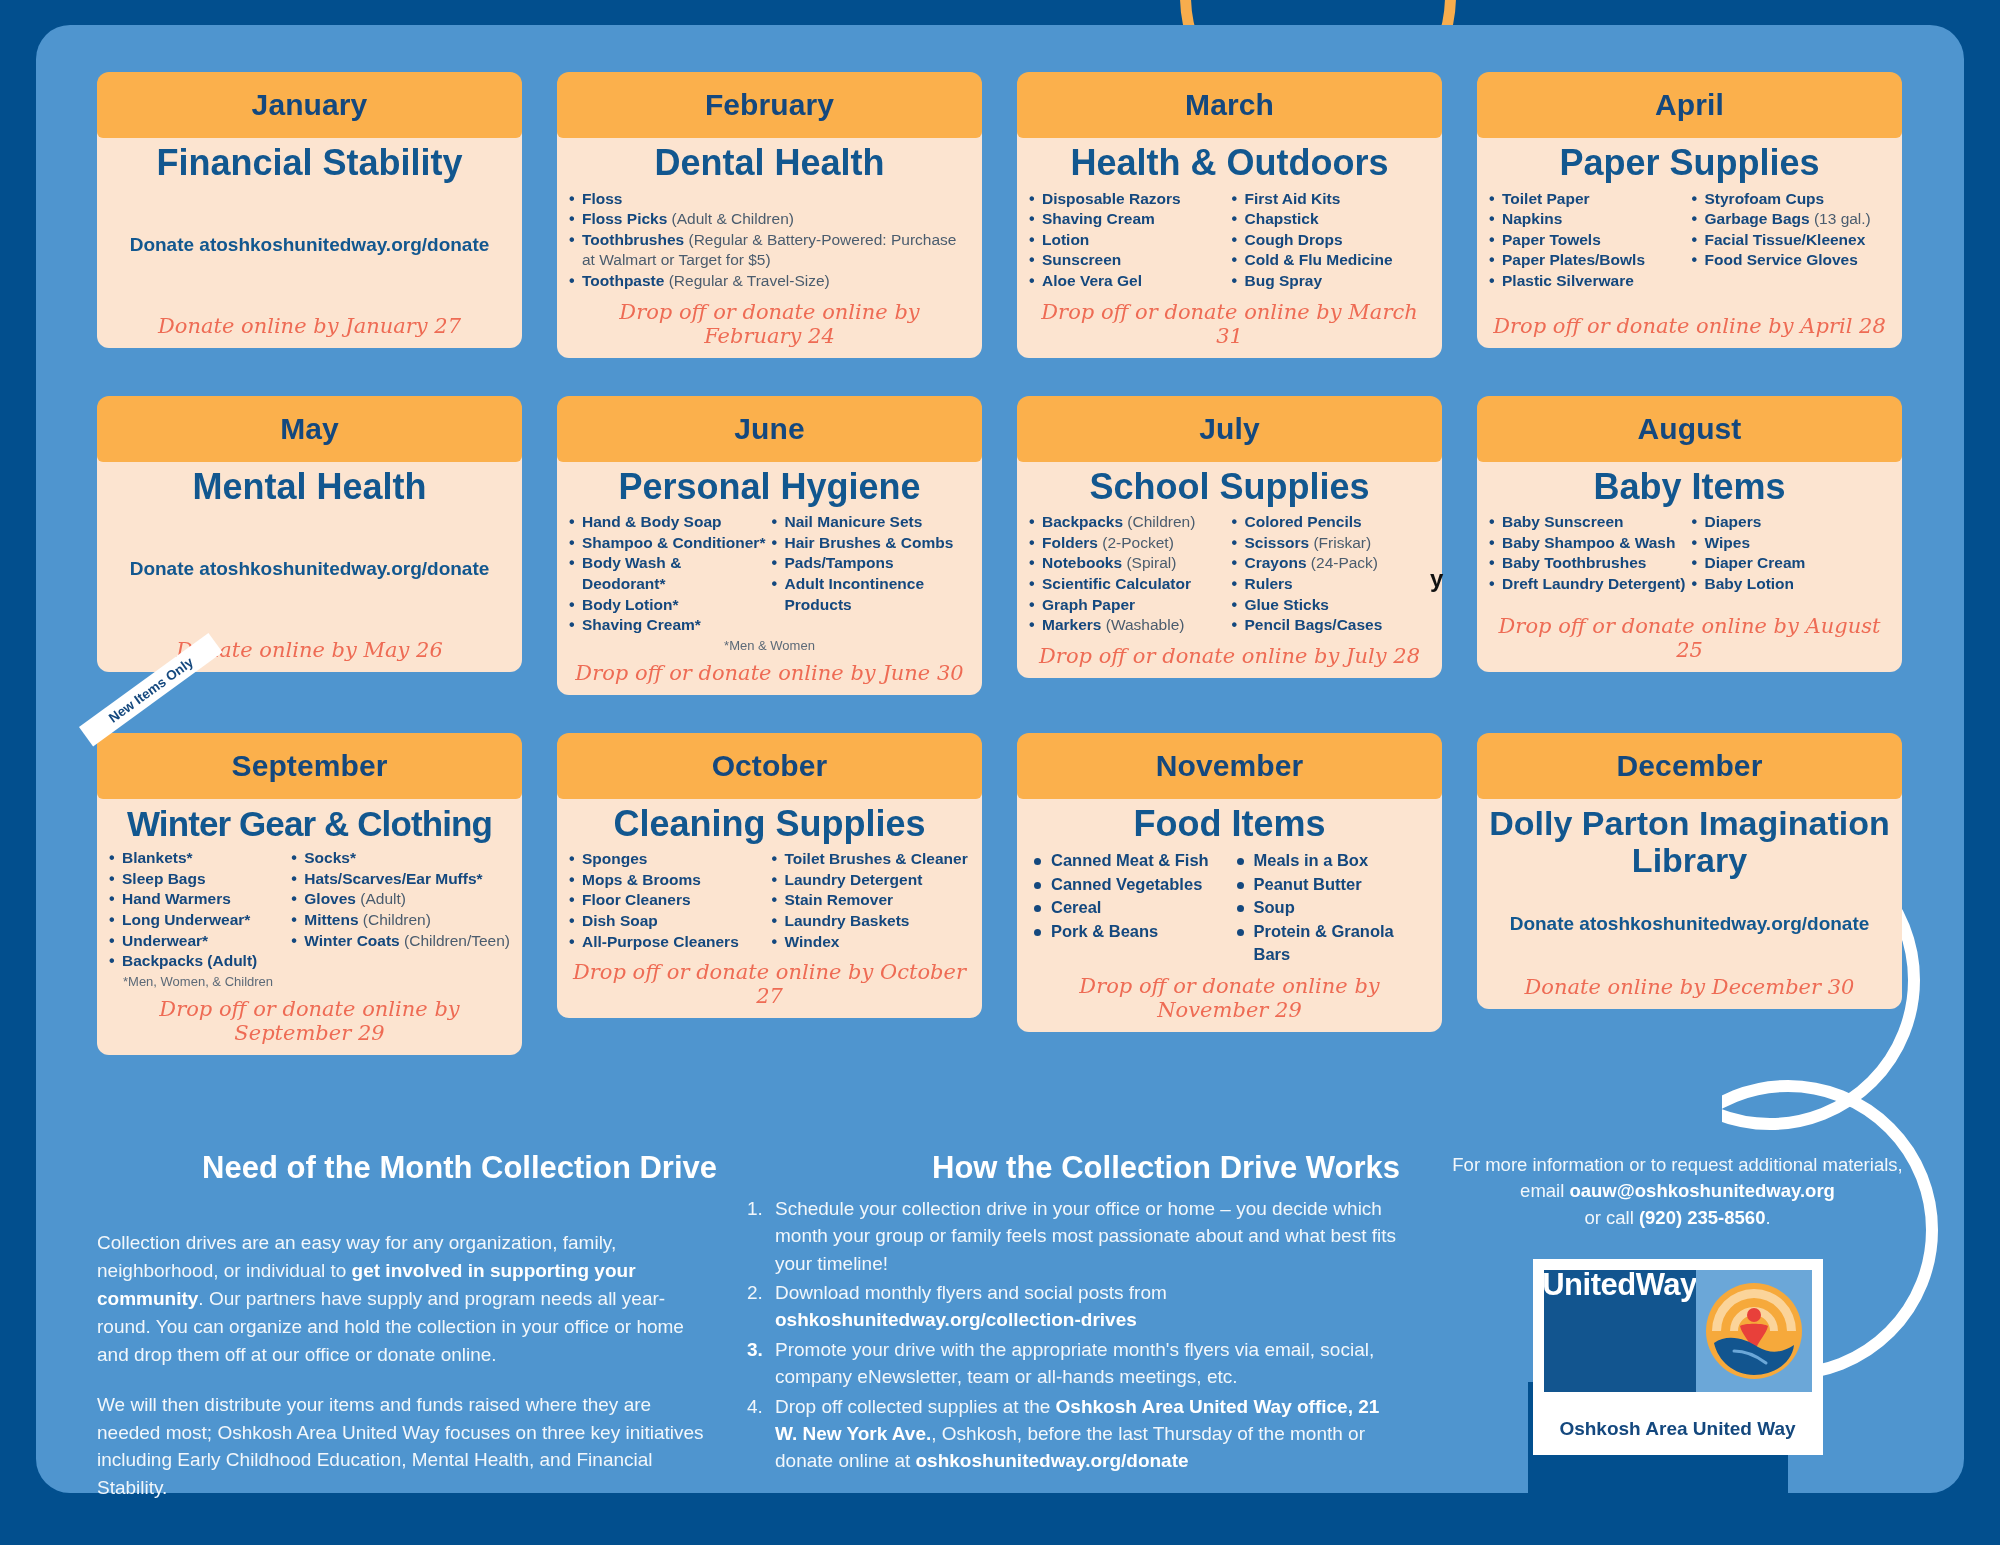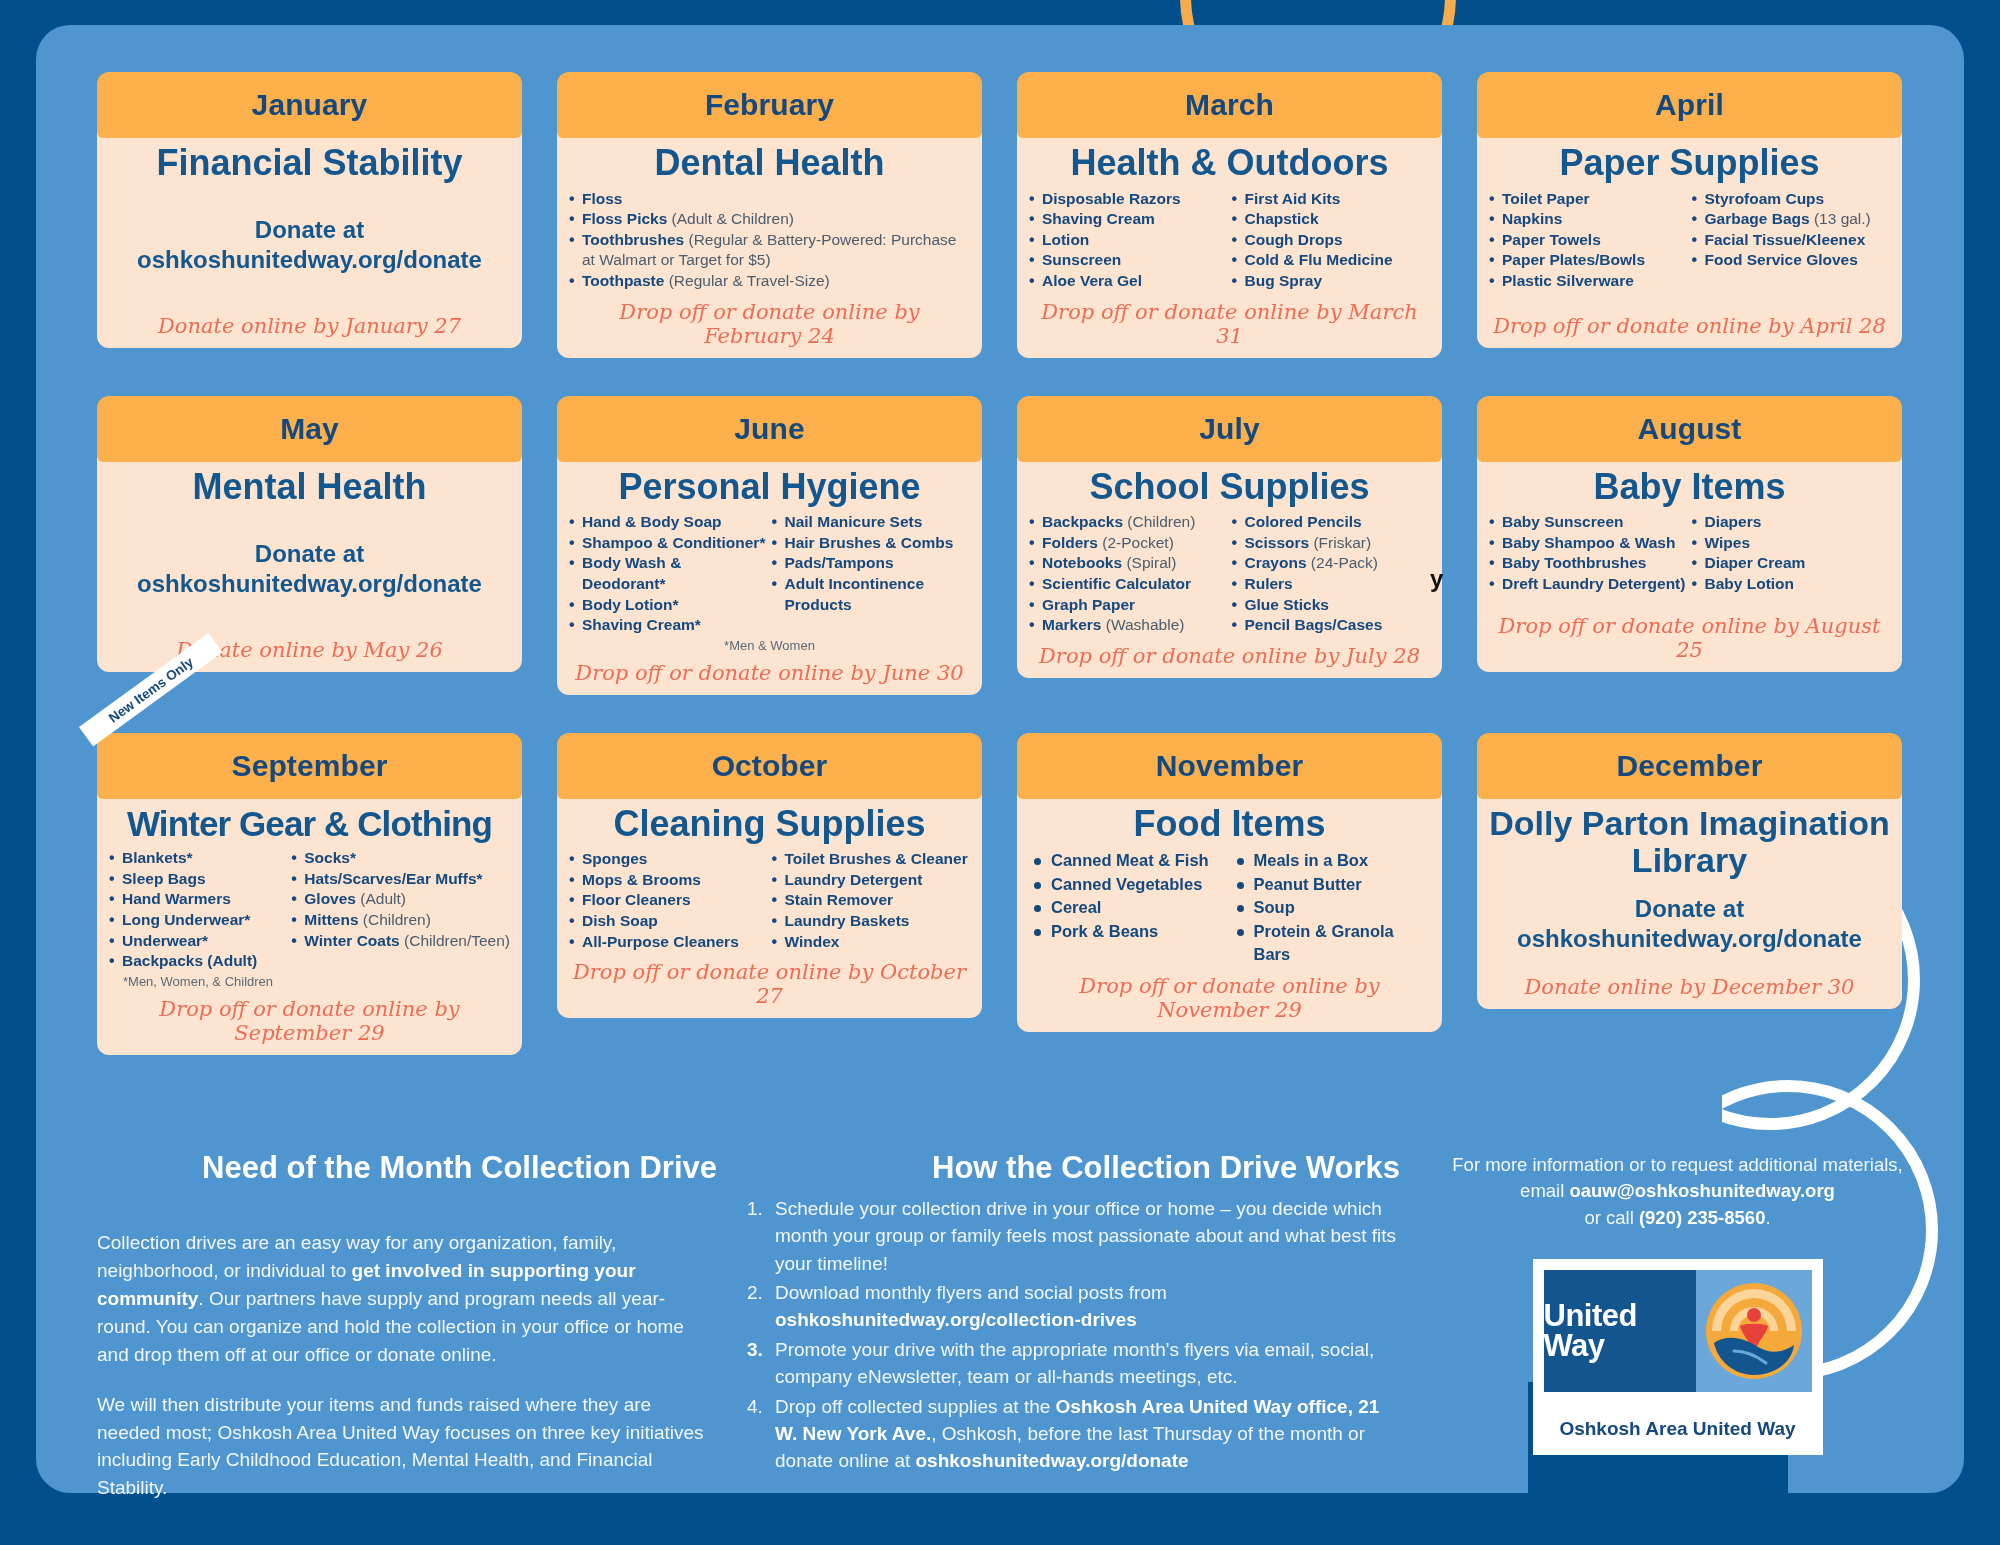--- a/index.html
+++ b/index.html
@@ -100,23 +100,23 @@
     font-size: 36px; font-weight: bold; color: #12578F;
     line-height: 1.07;
     margin-bottom: 6px;
     white-space: nowrap;
   }
   .card-title.tight { font-size: 35px; letter-spacing: -.9px; }
   .card-title.two-line { white-space: normal; font-size: 34px; line-height: 1.1; }
   
   .donate-block {
     flex: 1;
-    display: flex; flex-direction: column; justify-content: center;
+    display: flex; flex-direction: row; justify-content: center;
     align-items: center; text-align: left;
-    color: #12578F; font-weight: bold; font-size: 24px;
+    color: #12578F; font-weight: bold; font-size: 19px;
     line-height: 1.25;
     margin-top: -4px;
   }
   
   .cols {
     display: grid; grid-template-columns: 1fr 1fr;
     column-gap: 4px;
     flex: 1;
     align-content: start;
   }
@@ -221,21 +221,21 @@
     margin: 28px auto 0 auto;
     width: 290px; height: 196px;
     background: #FFFFFF;
     padding: 11px;
   }
   .logo-top {
     display: flex; height: 122px;
   }
   .logo-blue {
     background: #12558F; width: 152px;
-    display: flex; flex-direction: column;
+    display: flex; flex-direction: row;
     justify-content: center; padding-left: 0;
   }
   .logo-blue span {
     color: #fff; font-weight: bold; font-size: 31px;
     line-height: .98; letter-spacing: -.5px;
   }
   .logo-light {
     background: #6BA7D8; flex: 1; position: relative;
   }
   .logo-mark {

